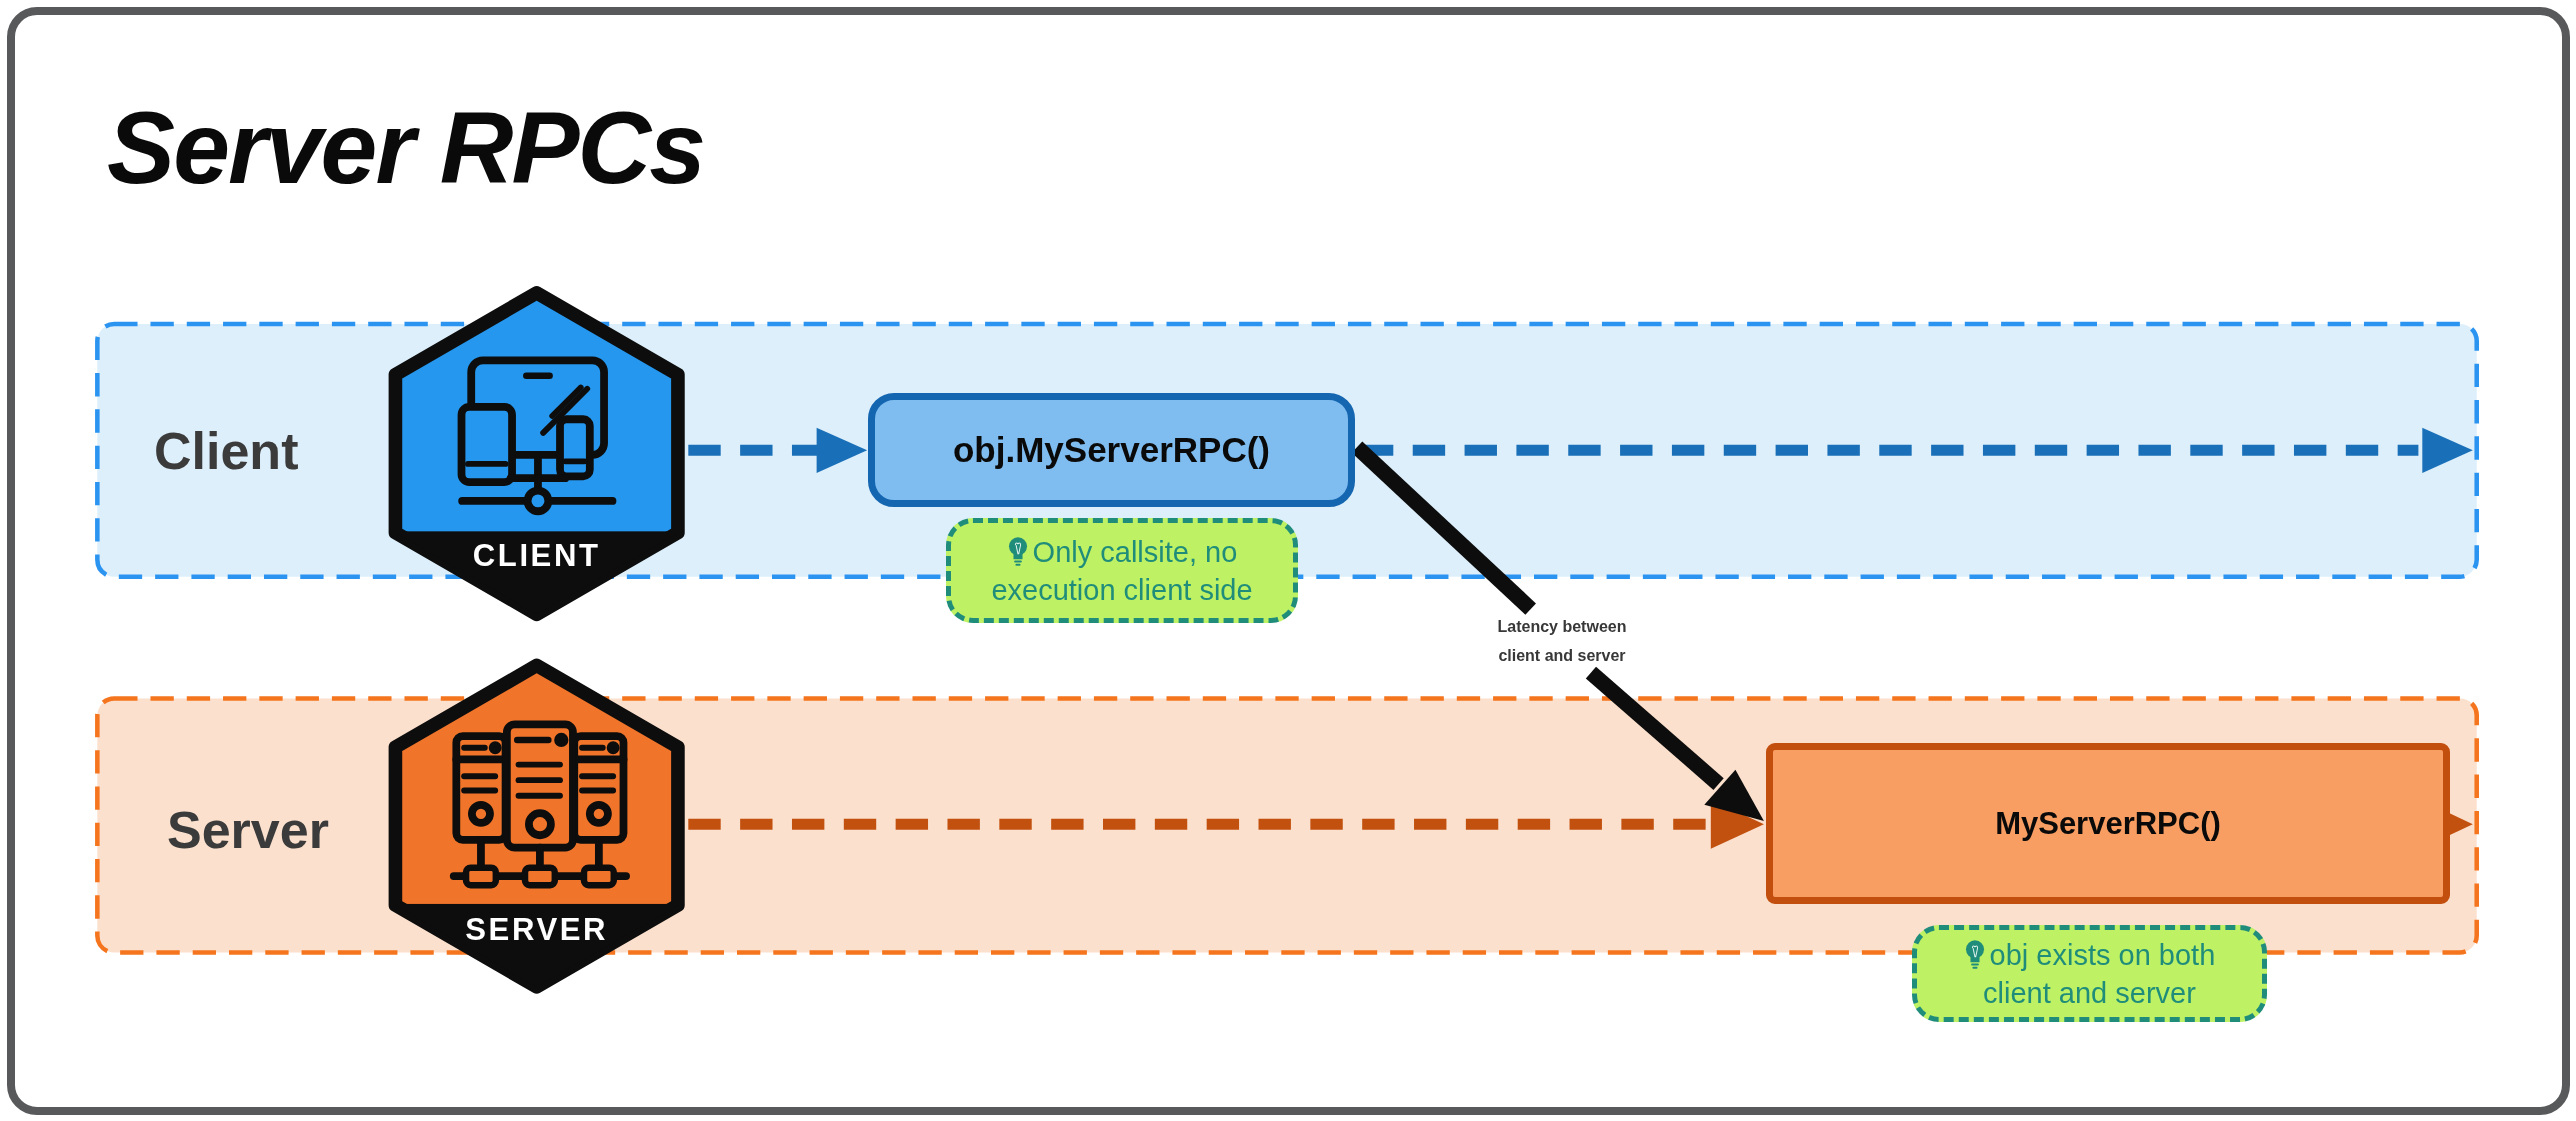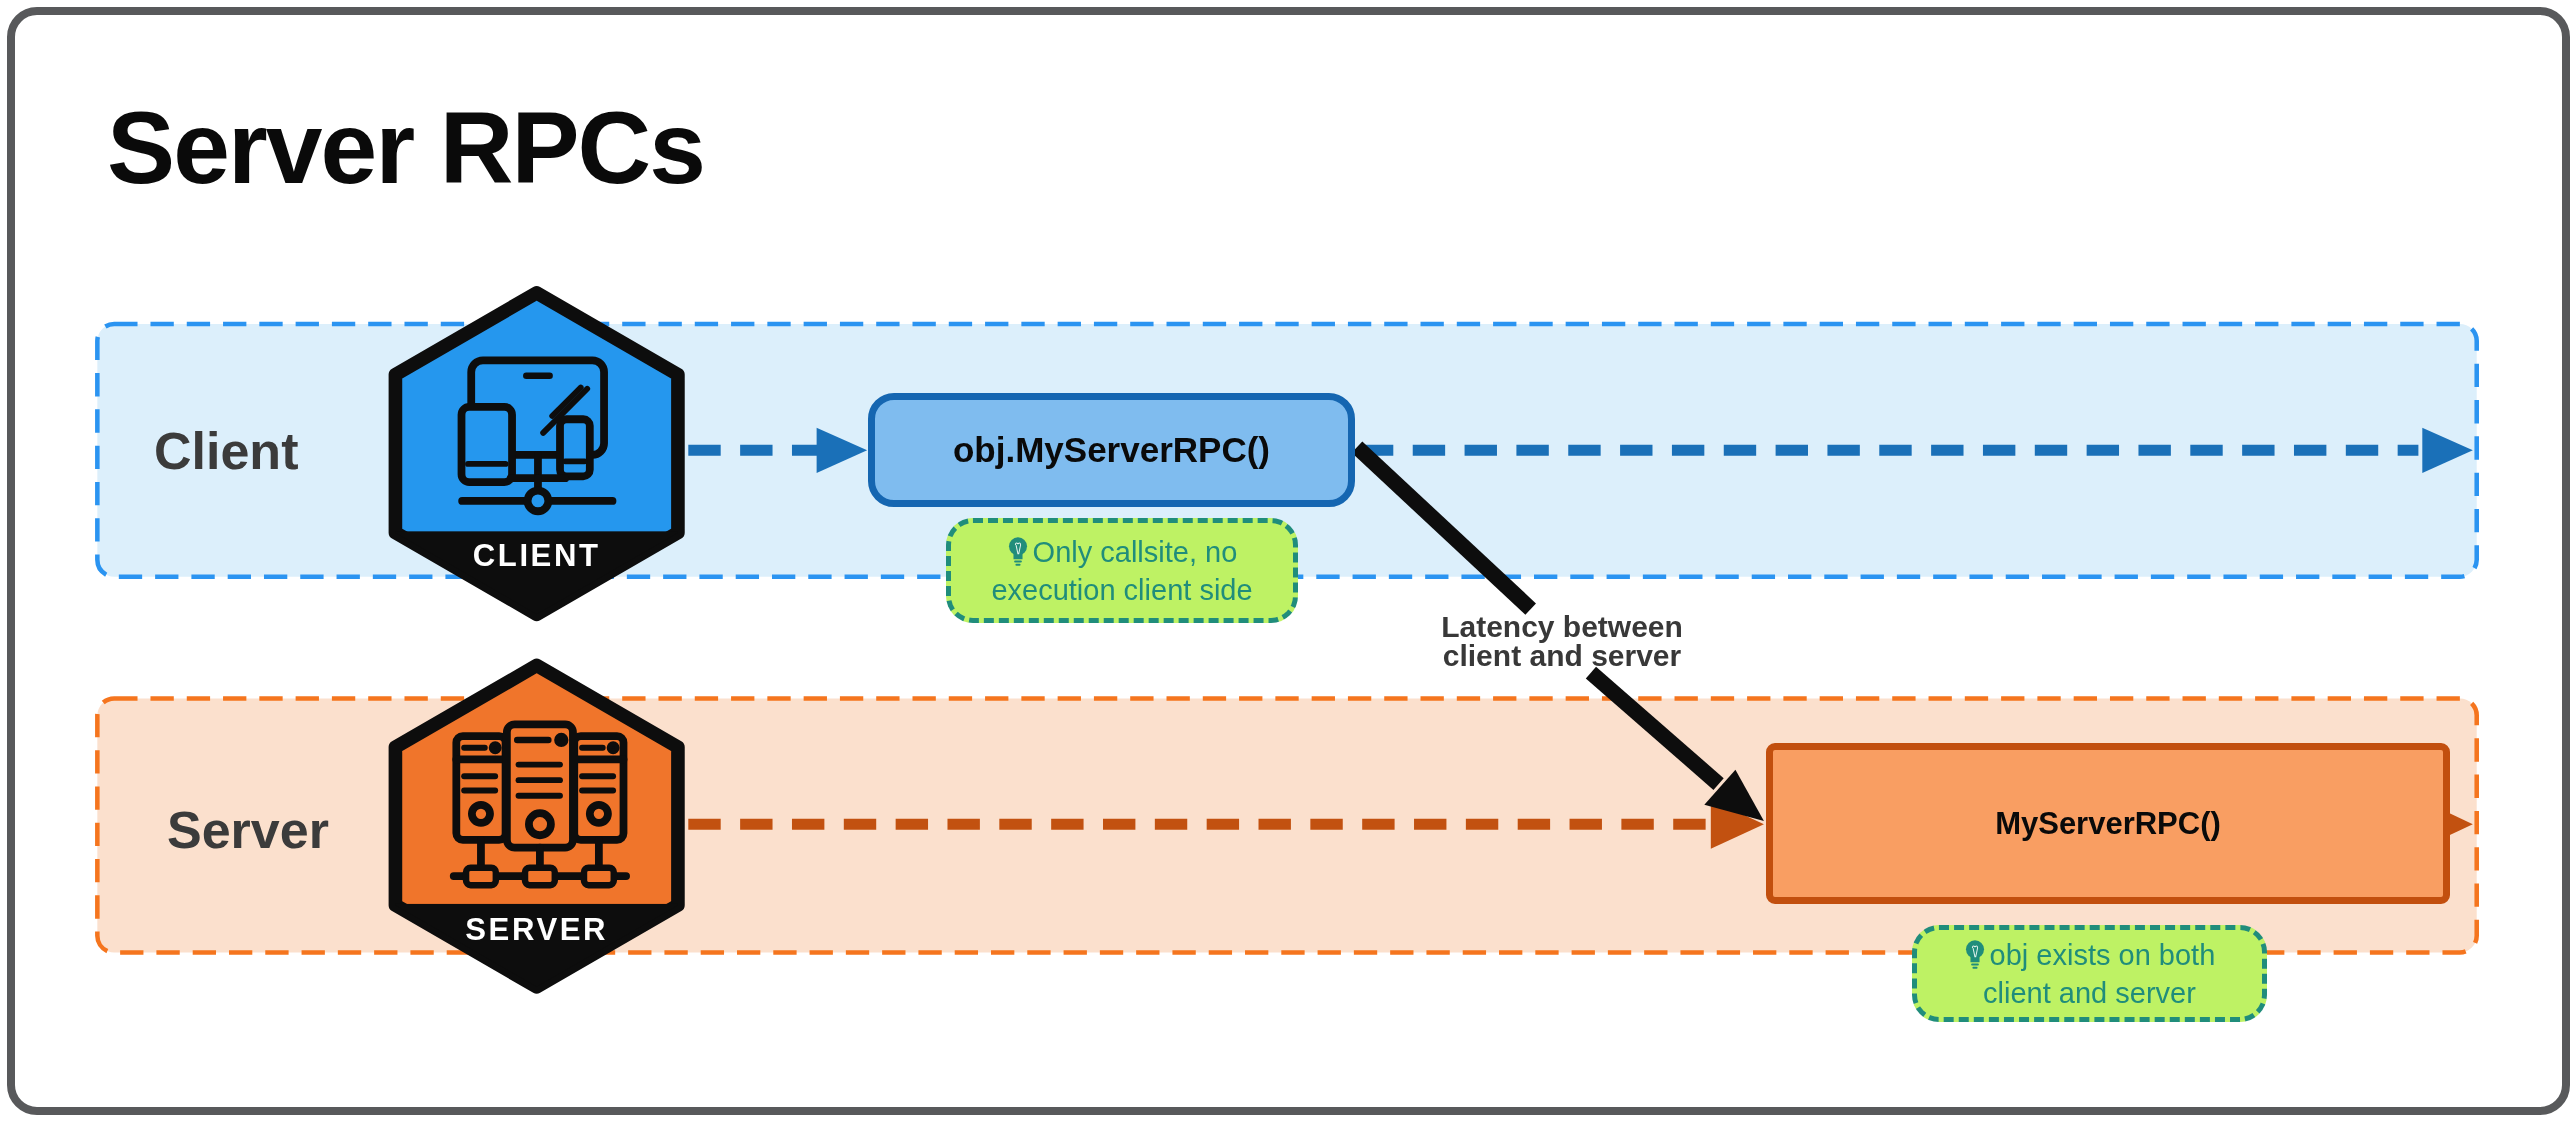--- a/index.html
+++ b/index.html
@@ -1,40 +1,40 @@
 <!DOCTYPE html>
 <html style="font-size:10.4px"><head>
 <meta charset="utf-8">
 <style>
   html,body{margin:0;padding:0;background:#ffffff;}
   .canvas{position:relative;width:2576px;height:1121px;background:#ffffff;
           font-family:"Liberation Sans",sans-serif;overflow:hidden;}
   .frame{position:absolute;left:6.5px;top:6.5px;right:6.5px;bottom:6.5px;
          border:8.4px solid #58595B;border-radius:30px;pointer-events:none;}
   .title{position:absolute;left:107px;top:97px;font-size:102px;font-weight:bold;
-         color:#0a0a0a;letter-spacing:-1.9px;line-height:1;}
+         color:#0a0a0a;letter-spacing:-1.9px;line-height:1;font-style:italic;}
   .layer-svg{position:absolute;left:0;top:0;}
   .lane-label{position:absolute;font-size:52px;font-weight:bold;color:#3B3B3B;line-height:1;}
   .node{position:absolute;display:flex;flex-direction:column;justify-content:center;
         align-items:center;text-align:center;box-sizing:border-box;}
   .node-client{left:868px;top:393px;width:487px;height:114px;background:#7FBCEF;
         border:7.1px solid #1566B1;border-radius:26px;}
   .node-client .l1{font-size:35px;font-weight:bold;color:#0a0a0a;}
   .node-server{left:1766px;top:743px;width:684px;height:161px;background:#F99E62;
         border:7.1px solid #C24F0E;border-radius:9px;}
   .node-server .l1,.node-server .l2{font-size:31px;font-weight:bold;color:#0a0a0a;line-height:40px;}
   .tip{position:absolute;display:flex;flex-direction:column;justify-content:center;
        align-items:center;text-align:center;box-sizing:border-box;
        background:#bef264;border:5.2px dashed #208D7B;border-radius:27px;color:#208D7B;}
   .tip .line{font-size:29px;line-height:38px;display:flex;align-items:center;justify-content:center;}
   .tip-client{left:946px;top:518px;width:352px;height:105px;}
   .tip-server{left:1912px;top:925px;width:355px;height:97px;}
   .bulb{display:inline-block;width:22px;height:31px;margin-right:3.9px;flex:0 0 auto;}
   .latency{position:absolute;left:1416px;top:613px;width:292px;text-align:center;
-           font-size:30px;font-weight:bold;color:#383838;line-height:28.5px;}
+           font-size:16px;font-weight:bold;color:#383838;line-height:28.5px;}
 </style>
 </head>
 <body>
 
 <div class="canvas">
 
   <svg class="layer-svg" width="2576" height="1121" viewBox="0 0 3975 1730">
     <defs>
       <clipPath id="hexClipC">
           <polygon points="828,452 1046,578 1046,822 828,948 610,822 610,578"></polygon>

